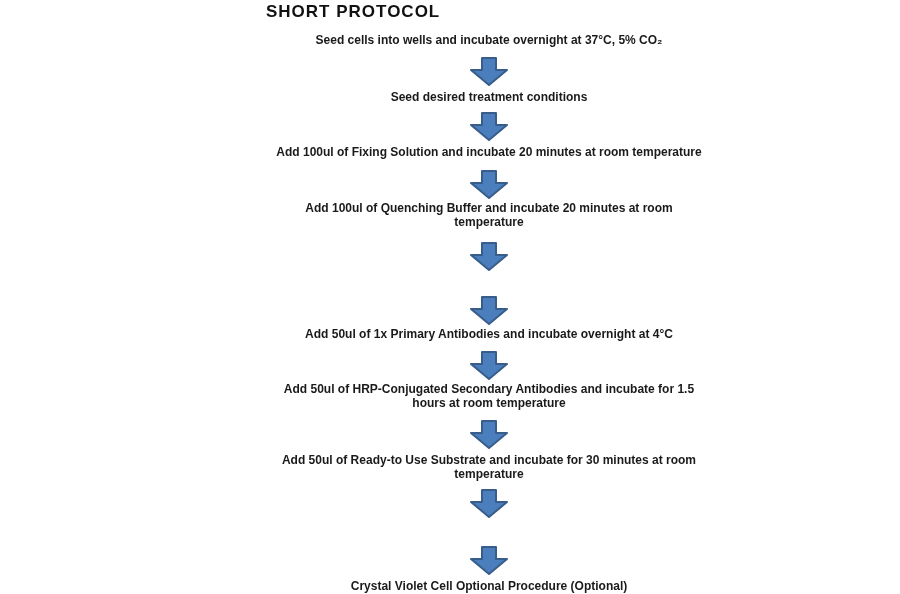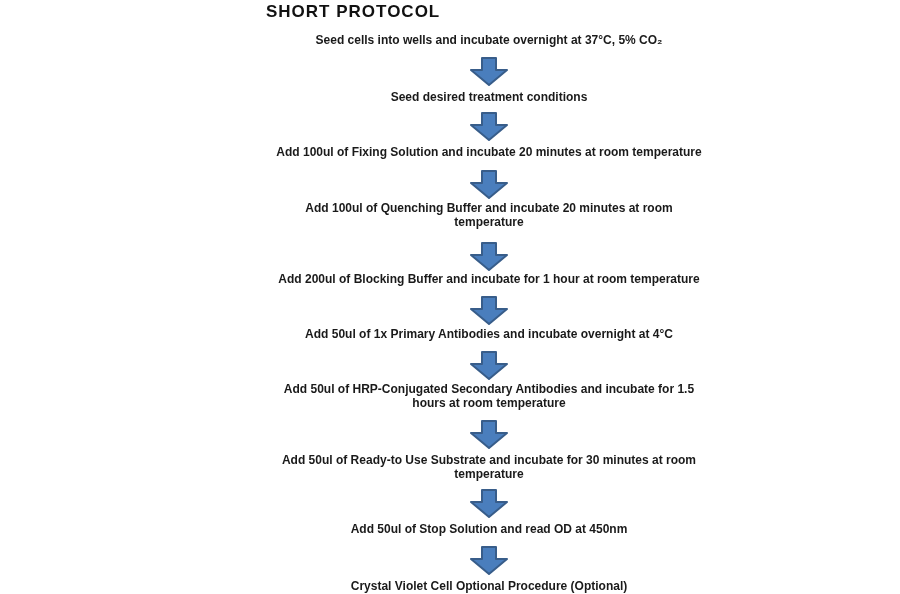--- a/index.html
+++ b/index.html
@@ -99,21 +99,20 @@
 
   <div class="step s4">Add 100ul of Quenching Buffer and incubate 20 minutes at room
 temperature</div>
 
   <div class="arrow a4">
     <svg width="38" height="29" viewBox="0 0 38 29">
         <path d="M12,1 L26,1 L26,13 L37,13 L19,28 L1,13 L12,13 Z" fill="#4A7EBD" stroke="#385D8A" stroke-width="2" stroke-linejoin="round"></path>
       </svg>
   </div>
 
-  <div class="step s5">Add 200ul of Blocking Buffer and incubate for 1 hour at room temperature</div>
 
   <div class="arrow a5">
     <svg width="38" height="29" viewBox="0 0 38 29">
         <path d="M12,1 L26,1 L26,13 L37,13 L19,28 L1,13 L12,13 Z" fill="#4A7EBD" stroke="#385D8A" stroke-width="2" stroke-linejoin="round"></path>
       </svg>
   </div>
 
   <div class="step s6">Add 50ul of 1x Primary Antibodies and incubate overnight at 4°C</div>
 
   <div class="arrow a6">
@@ -133,21 +132,20 @@
 
   <div class="step s8">Add 50ul of Ready-to Use Substrate and incubate for 30 minutes at room
 temperature</div>
 
   <div class="arrow a8">
     <svg width="38" height="29" viewBox="0 0 38 29">
         <path d="M12,1 L26,1 L26,13 L37,13 L19,28 L1,13 L12,13 Z" fill="#4A7EBD" stroke="#385D8A" stroke-width="2" stroke-linejoin="round"></path>
       </svg>
   </div>
 
-  <div class="step s9">Add 50ul of Stop Solution and read OD at 450nm</div>
 
   <div class="arrow a9">
     <svg width="38" height="29" viewBox="0 0 38 29">
         <path d="M12,1 L26,1 L26,13 L37,13 L19,28 L1,13 L12,13 Z" fill="#4A7EBD" stroke="#385D8A" stroke-width="2" stroke-linejoin="round"></path>
       </svg>
   </div>
 
   <div class="step s10">Crystal Violet Cell Optional Procedure (Optional)</div>
 
 </div>

